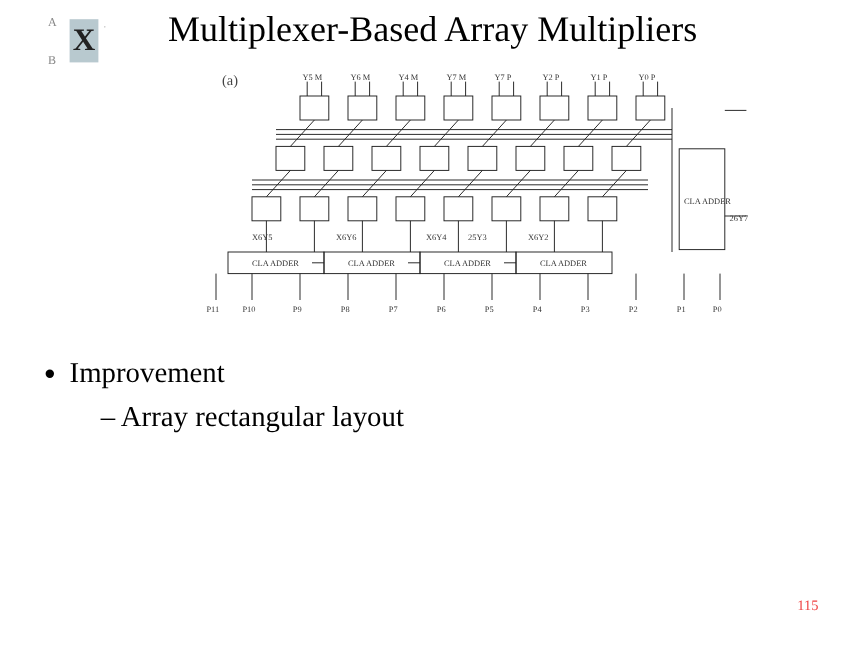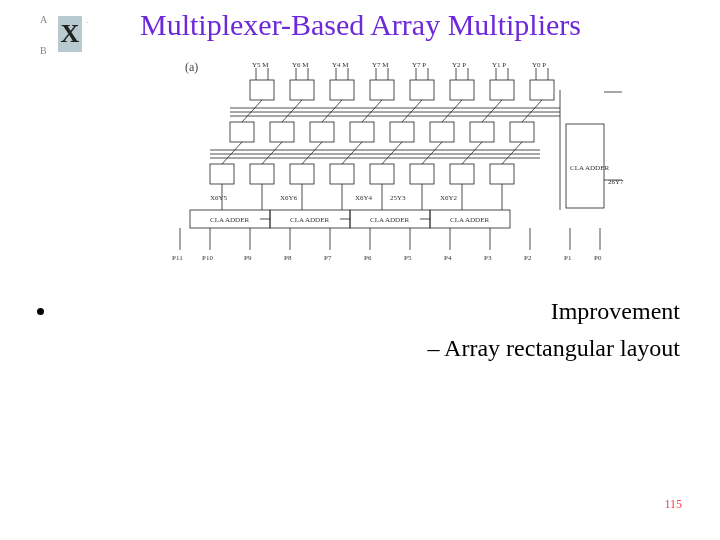--- a/index.html
+++ b/index.html
@@ -16,21 +16,21 @@
     position: relative;
     width: 720px;
     height: 540px;
   }
   .title {
     position: absolute;
     top: 8px;
     left: 140px;
     right: 20px;
     font-size: 30px;
-    color: #6d28d9;
+    color: #000000;
   }
   .logo {
     position: absolute;
     top: 14px;
     left: 40px;
     width: 70px;
     height: 42px;
   }
   .logo .label-a {
     position: absolute;
@@ -91,21 +91,20 @@
     width: 500px;
     height: 215px;
   }
   .bullets {
     position: absolute;
     top: 296px;
     left: 40px;
     right: 40px;
     font-size: 24px;
     line-height: 1.3;
-    text-align: right;
   }
   .bullets ul {
     margin: 0;
     padding-left: 18px;
     list-style: disc;
   }
   .bullets ul ul {
     list-style: none;
     padding-left: 26px;
     margin-top: 6px;

